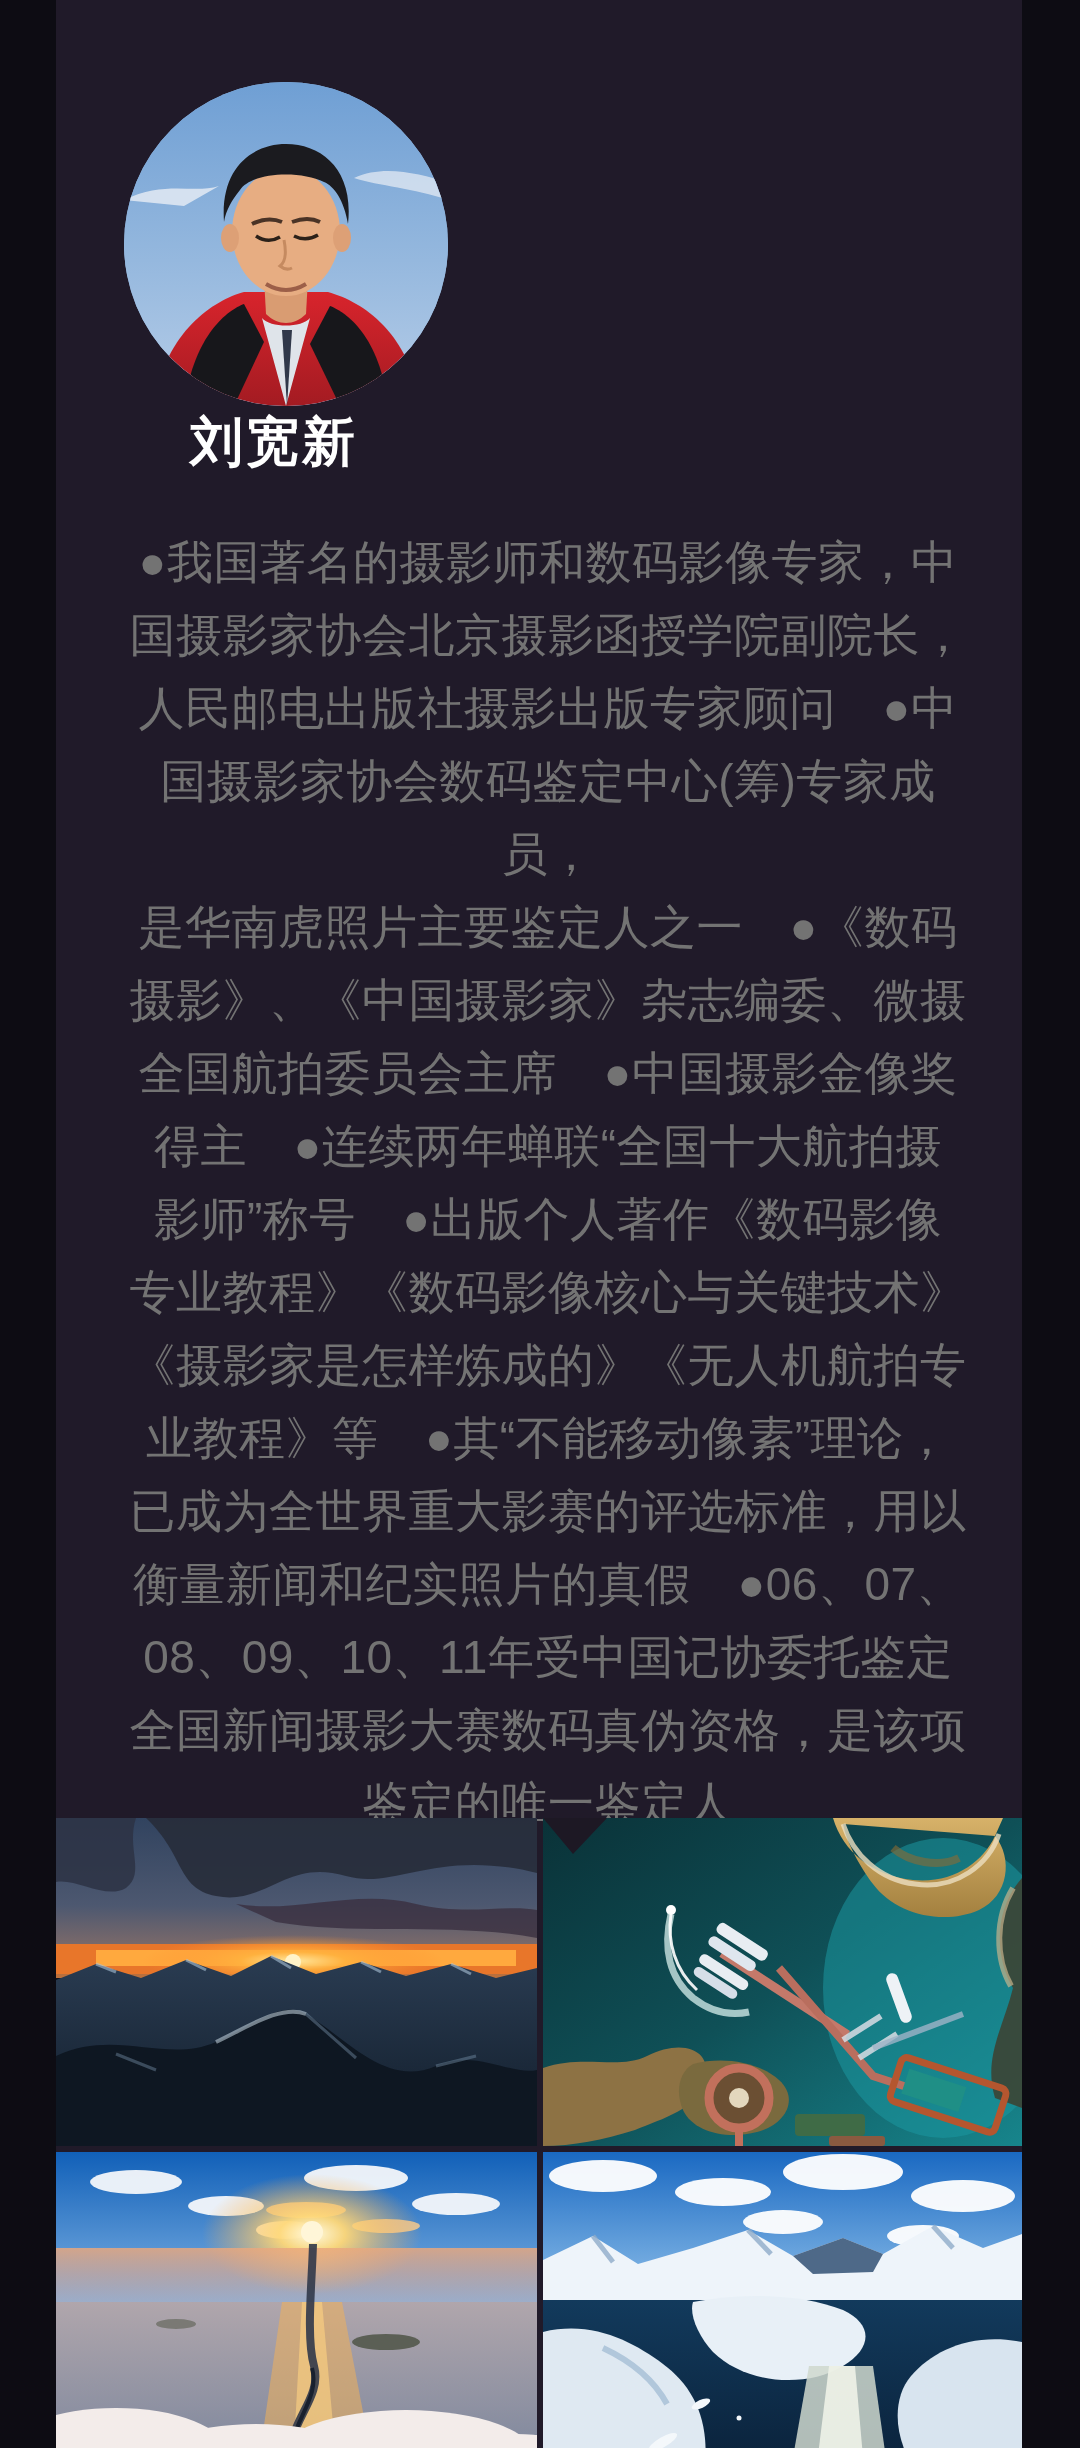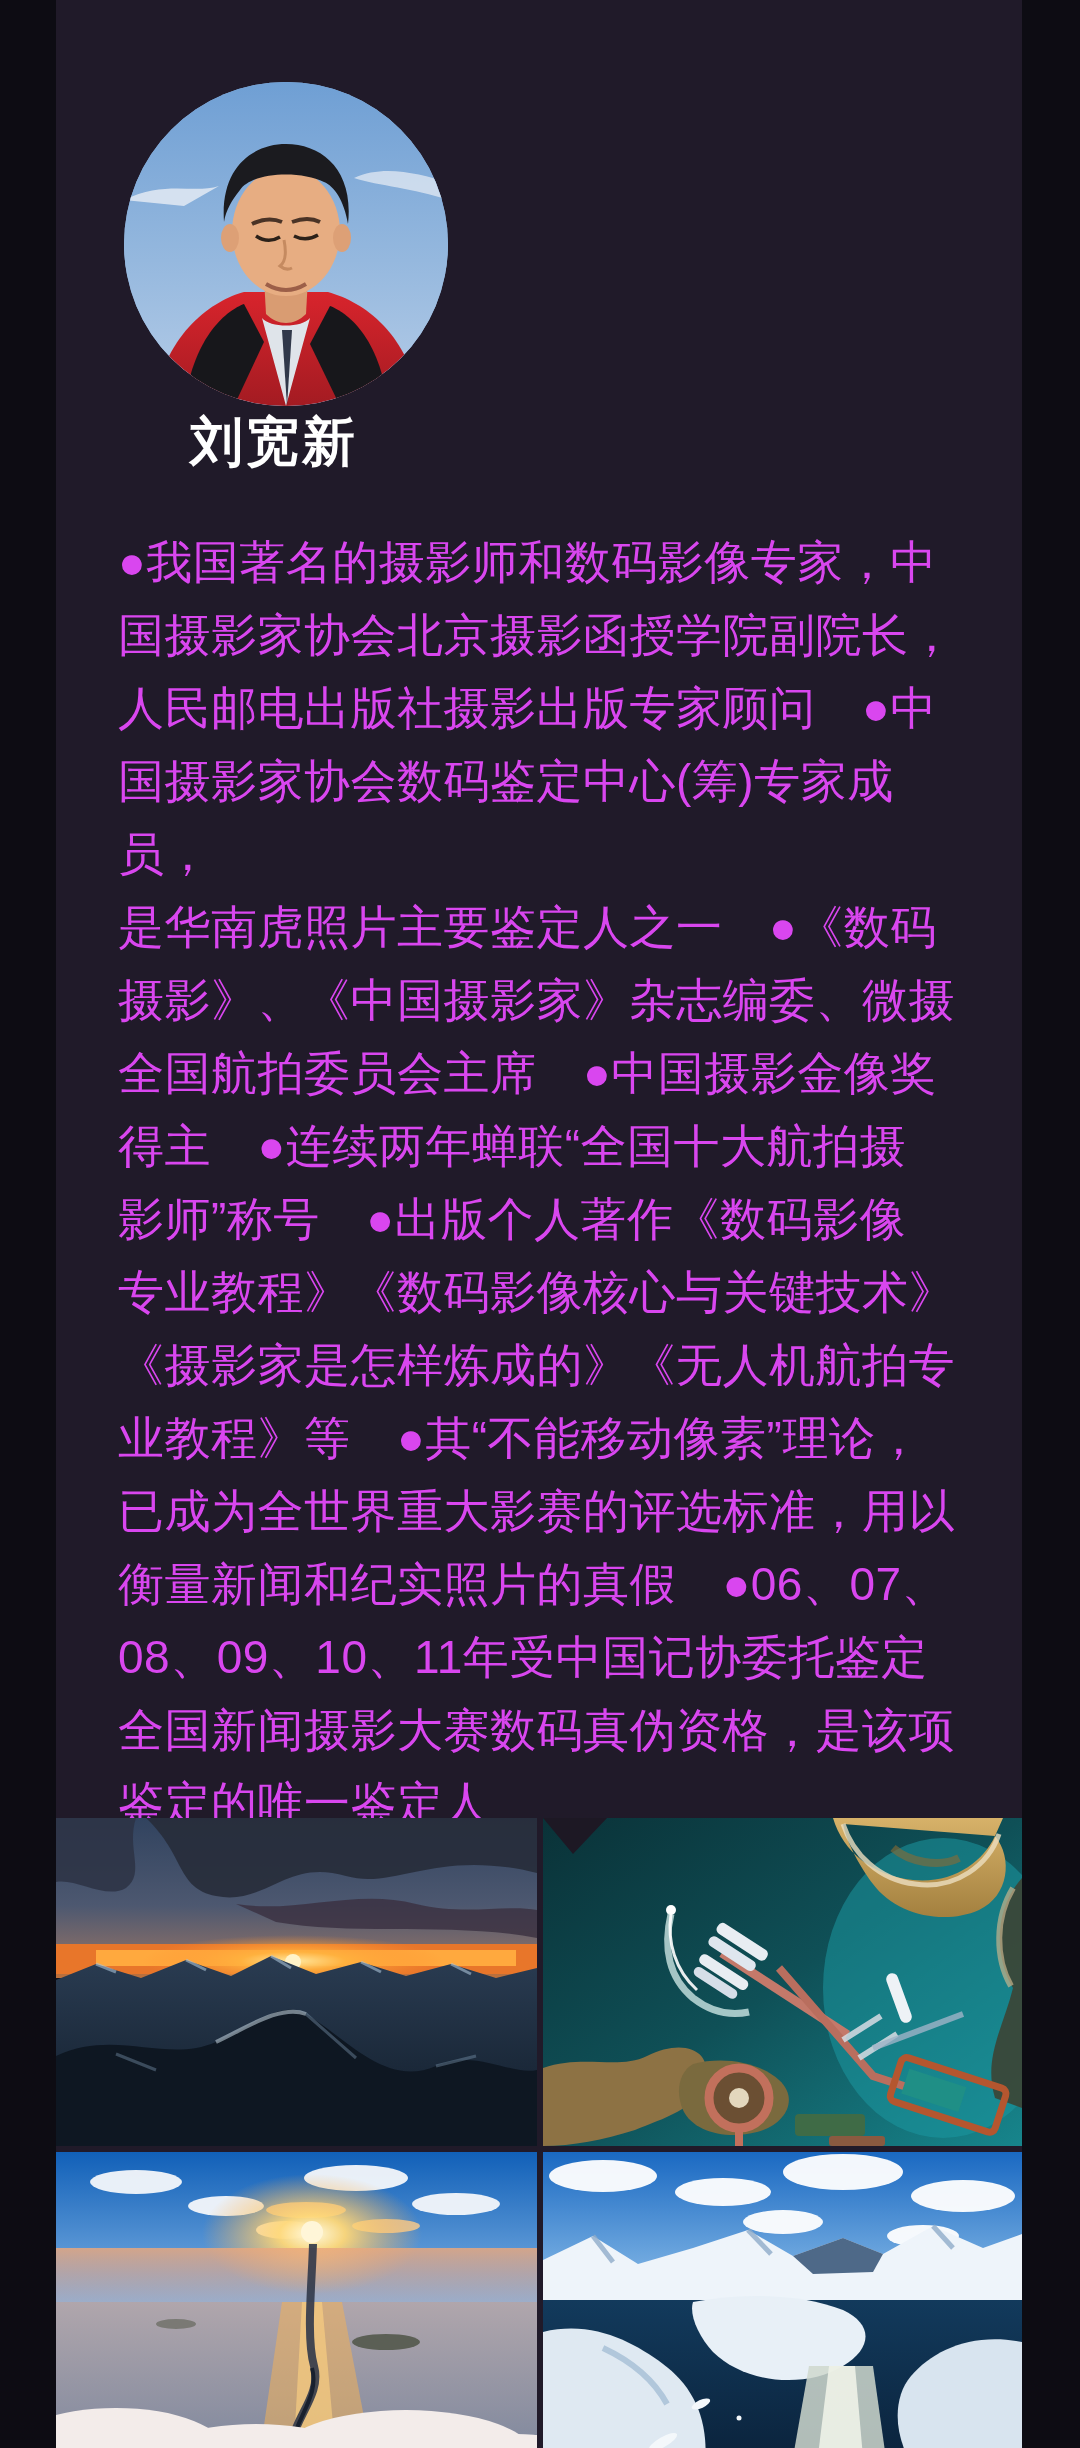--- a/index.html
+++ b/index.html
@@ -4,34 +4,35 @@
 <style>
   html,body{margin:0;padding:0;background:#000;}
   .page{
     position:relative;width:1080px;height:2448px;overflow:hidden;
     background:#0d0c13;
     font-family:"Liberation Sans","DejaVu Sans",sans-serif;
   }
   .card{
     position:absolute;left:56px;top:0;width:966px;height:2448px;
     background:#201a29;
+    text-align:center;
   }
   .avatar{
     position:absolute;left:68px;top:82px;width:324px;height:324px;
     border-radius:50%;overflow:hidden;background:#8fb4dc;
   }
   .avatar svg{display:block;width:100%;height:100%;}
   .profile-name{
     position:absolute;left:134px;top:412px;
     color:#ffffff;font-size:53px;font-weight:700;letter-spacing:3px;
     line-height:60px;white-space:nowrap;
   }
   .bio{
     position:absolute;left:62px;top:526px;width:860px;
-    color:#d946ef;font-size:46px;line-height:73px;font-weight:400;
+    color:#737373;font-size:46px;line-height:73px;font-weight:400;
     white-space:pre-line;letter-spacing:0.5px;
   }
   .photo{position:absolute;overflow:hidden;background:#10141c;}
   .photo svg{display:block;}
   .photo-1{left:0;top:1818px;width:481px;height:328px;}
   .photo-2{left:487px;top:1818px;width:479px;height:328px;}
   .photo-3{left:0;top:2152px;width:481px;height:296px;}
   .photo-4{left:487px;top:2152px;width:479px;height:296px;}
 </style>
 </head>

